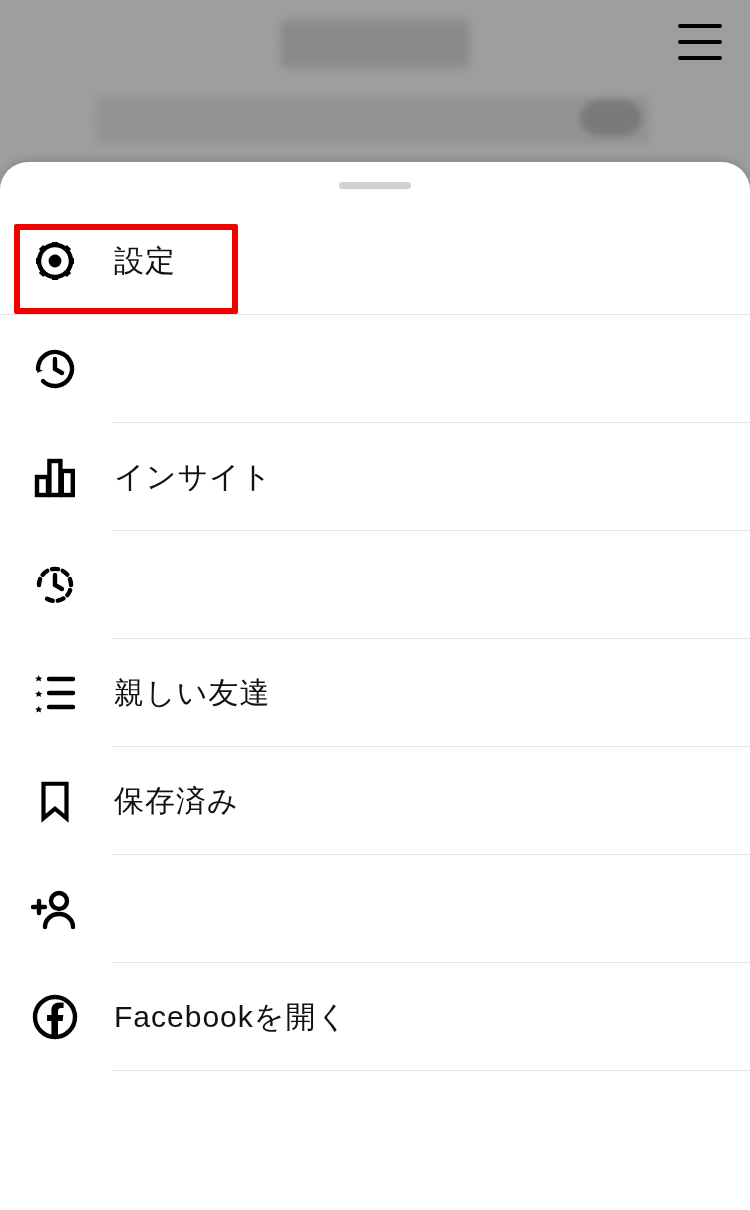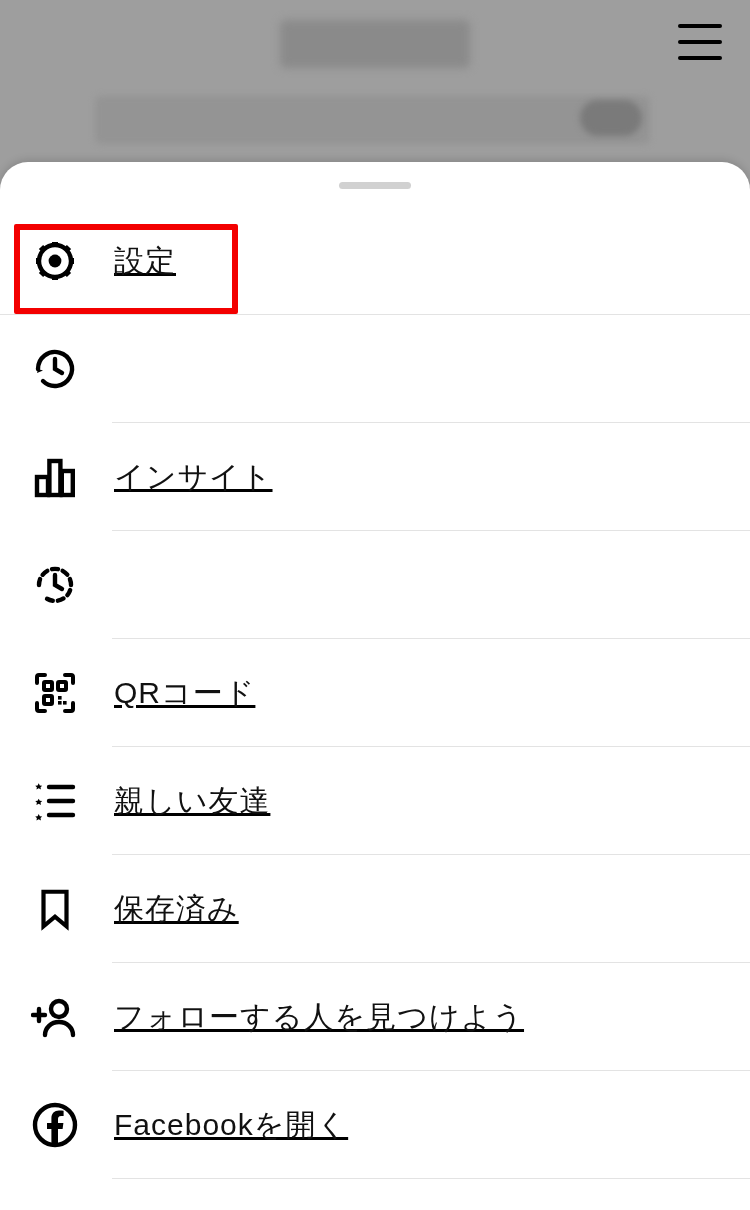--- a/index.html
+++ b/index.html
@@ -13,21 +13,21 @@
     .sub-blur-pill { position: absolute; top: 100px; right: 108px; width: 62px; height: 36px; background: #7a7a7a; border-radius: 18px; filter: blur(3px); }
 
     .sheet {
       position: absolute; left: 0; right: 0; top: 162px; bottom: 0;
       background: #fff; border-top-left-radius: 28px; border-top-right-radius: 28px;
       box-shadow: 0 -2px 8px rgba(0,0,0,0.15);
       padding-top: 20px;
     }
     .grabber { width: 72px; height: 7px; background: #d1d1d1; border-radius: 4px; margin: 0 auto 18px; }
 
-    .menu { list-style: none; text-decoration: underline; }
+    .menu { list-style: none; }
     .menu-item {
       display: flex; align-items: center;
       height: 108px; padding: 0 30px;
       position: relative;
     }
     .menu-item .icon {
       width: 50px; height: 50px; flex: 0 0 50px;
       display: flex; align-items: center; justify-content: center;
       color: #000;
     }
@@ -114,35 +114,20 @@
     <li class="menu-item">
       <span class="icon">
         <svg viewBox="0 0 24 24" width="48" height="48" fill="none" stroke="currentColor" stroke-width="2.2" stroke-linecap="round">
           <path d="M4 12a8 8 0 1 1 3 6.2" stroke-dasharray="3 2.5"></path>
           <polyline points="12 7 12 12 15.5 14"></polyline>
         </svg>
       </span>
       <span class="divider"></span>
     </li>
 
-    <li class="menu-item">
-      <span class="icon">
-        <svg viewBox="0 0 24 24" width="48" height="48" fill="none" stroke="currentColor" stroke-width="2">
-          <path d="M3 7V4a1 1 0 0 1 1-1h3M21 7V4a1 1 0 0 0-1-1h-3M3 17v3a1 1 0 0 0 1 1h3M21 17v3a1 1 0 0 1-1 1h-3" stroke-linecap="round"></path>
-          <rect x="6.5" y="6.5" width="4" height="4" rx="0.5"></rect>
-          <rect x="13.5" y="6.5" width="4" height="4" rx="0.5"></rect>
-          <rect x="6.5" y="13.5" width="4" height="4" rx="0.5"></rect>
-          <rect x="13.5" y="13.5" width="1.8" height="1.8" fill="currentColor" stroke="none"></rect>
-          <rect x="16" y="16" width="1.8" height="1.8" fill="currentColor" stroke="none"></rect>
-          <rect x="13.5" y="16" width="1.8" height="1.8" fill="currentColor" stroke="none"></rect>
-        </svg>
-      </span>
-      <span class="label">QRコード</span>
-      <span class="divider"></span>
-    </li>
 
     <li class="menu-item">
       <span class="icon">
         <svg viewBox="0 0 24 24" width="48" height="48" fill="none" stroke="currentColor" stroke-width="2.2" stroke-linecap="round">
           <path d="M4.5 4.5 L5.3 6 L7 6.2 L5.8 7.3 L6.1 9 L4.5 8.1 L2.9 9 L3.2 7.3 L2 6.2 L3.7 6 Z" fill="currentColor" stroke="none" transform="scale(0.7) translate(1 0)"></path>
           <path d="M4.5 4.5 L5.3 6 L7 6.2 L5.8 7.3 L6.1 9 L4.5 8.1 L2.9 9 L3.2 7.3 L2 6.2 L3.7 6 Z" fill="currentColor" stroke="none" transform="scale(0.7) translate(1 11)"></path>
           <path d="M4.5 4.5 L5.3 6 L7 6.2 L5.8 7.3 L6.1 9 L4.5 8.1 L2.9 9 L3.2 7.3 L2 6.2 L3.7 6 Z" fill="currentColor" stroke="none" transform="scale(0.7) translate(1 22)"></path>
           <line x1="9" y1="5" x2="21" y2="5"></line>
           <line x1="9" y1="12" x2="21" y2="12"></line>
           <line x1="9" y1="19" x2="21" y2="19"></line>
@@ -164,21 +149,20 @@
 
     <li class="menu-item">
       <span class="icon">
         <svg viewBox="0 0 24 24" width="48" height="48" fill="none" stroke="currentColor" stroke-width="2.2" stroke-linecap="round">
           <circle cx="14" cy="8" r="4"></circle>
           <path d="M7 21c0-3.5 3-6.5 7-6.5s7 3 7 6.5"></path>
           <line x1="4" y1="8" x2="4" y2="14"></line>
           <line x1="1" y1="11" x2="7" y2="11"></line>
         </svg>
       </span>
-      <span class="label">フォローする人を見つけよう</span>
       <span class="divider"></span>
     </li>
 
     <li class="menu-item">
       <span class="icon">
         <svg viewBox="0 0 24 24" width="48" height="48" fill="none" stroke="currentColor" stroke-width="2.2">
           <circle cx="12" cy="12" r="10"></circle>
           <path d="M13.5 21v-7h2.3l.4-3h-2.7V9.1c0-.9.3-1.6 1.6-1.6h1.2V4.9c-.6-.1-1.4-.2-2.3-.2-2.3 0-3.8 1.4-3.8 3.9V11H8v3h2.2v7" fill="currentColor" stroke="none"></path>
         </svg>
       </span>

